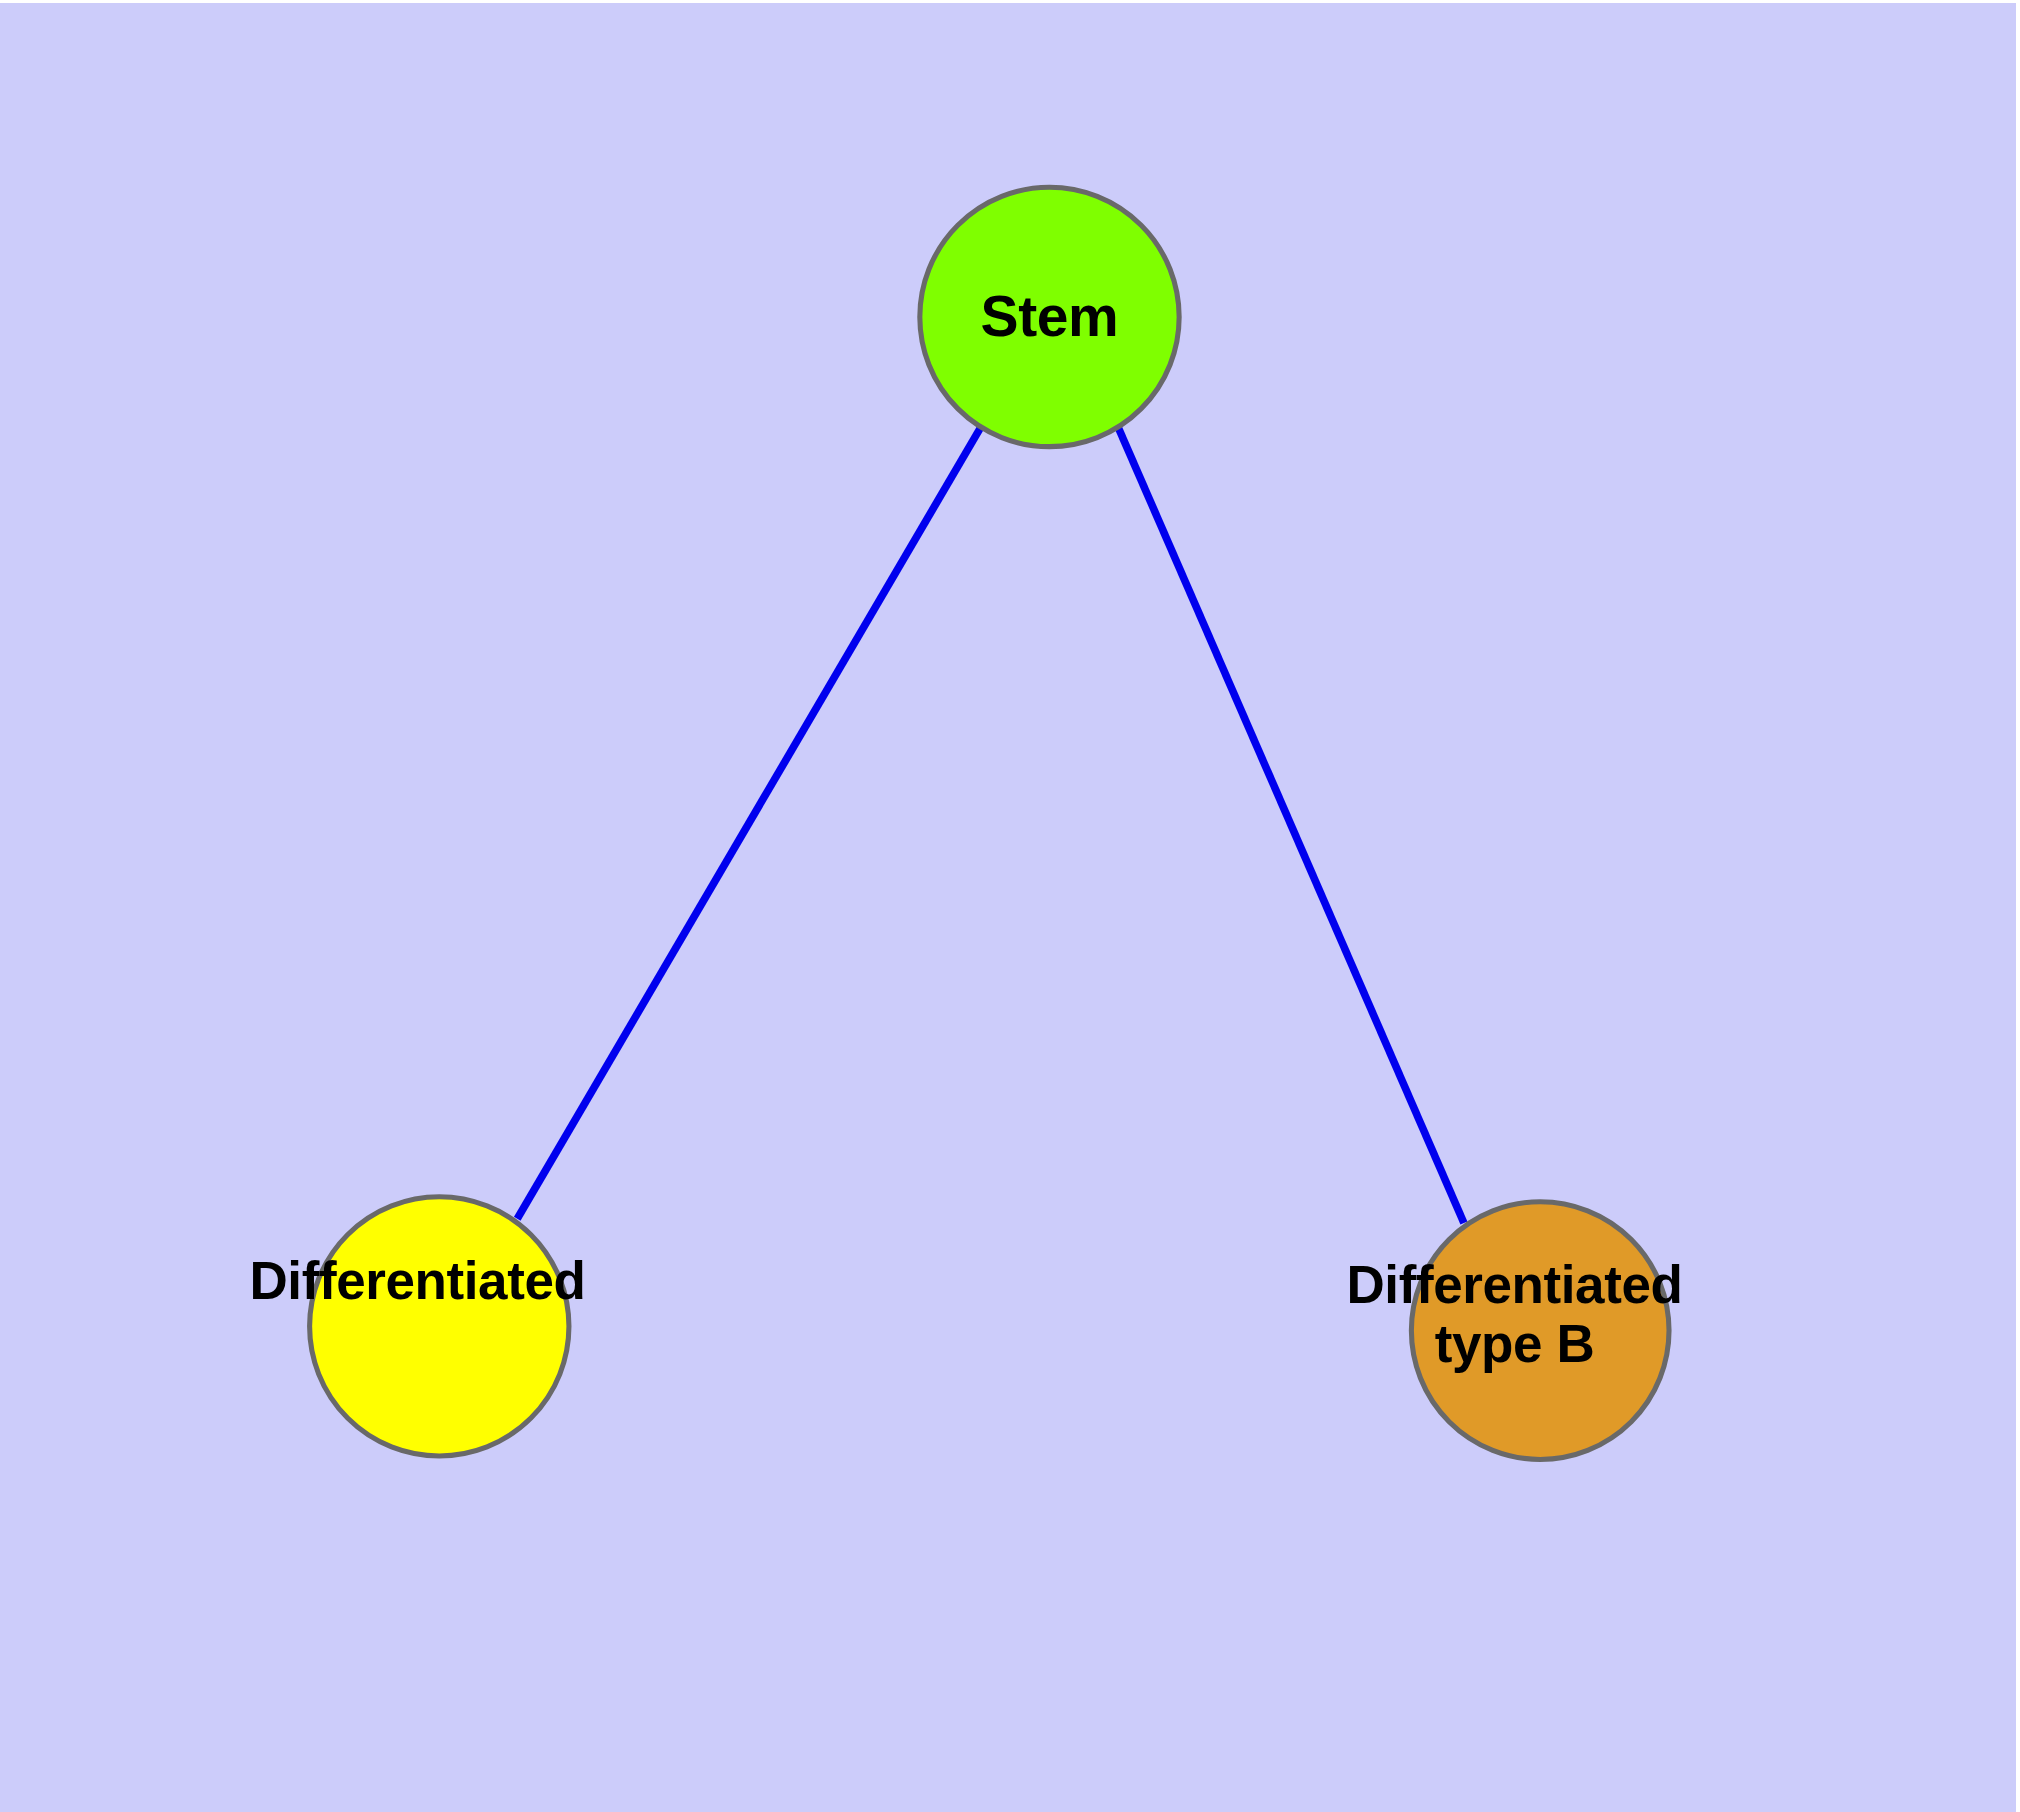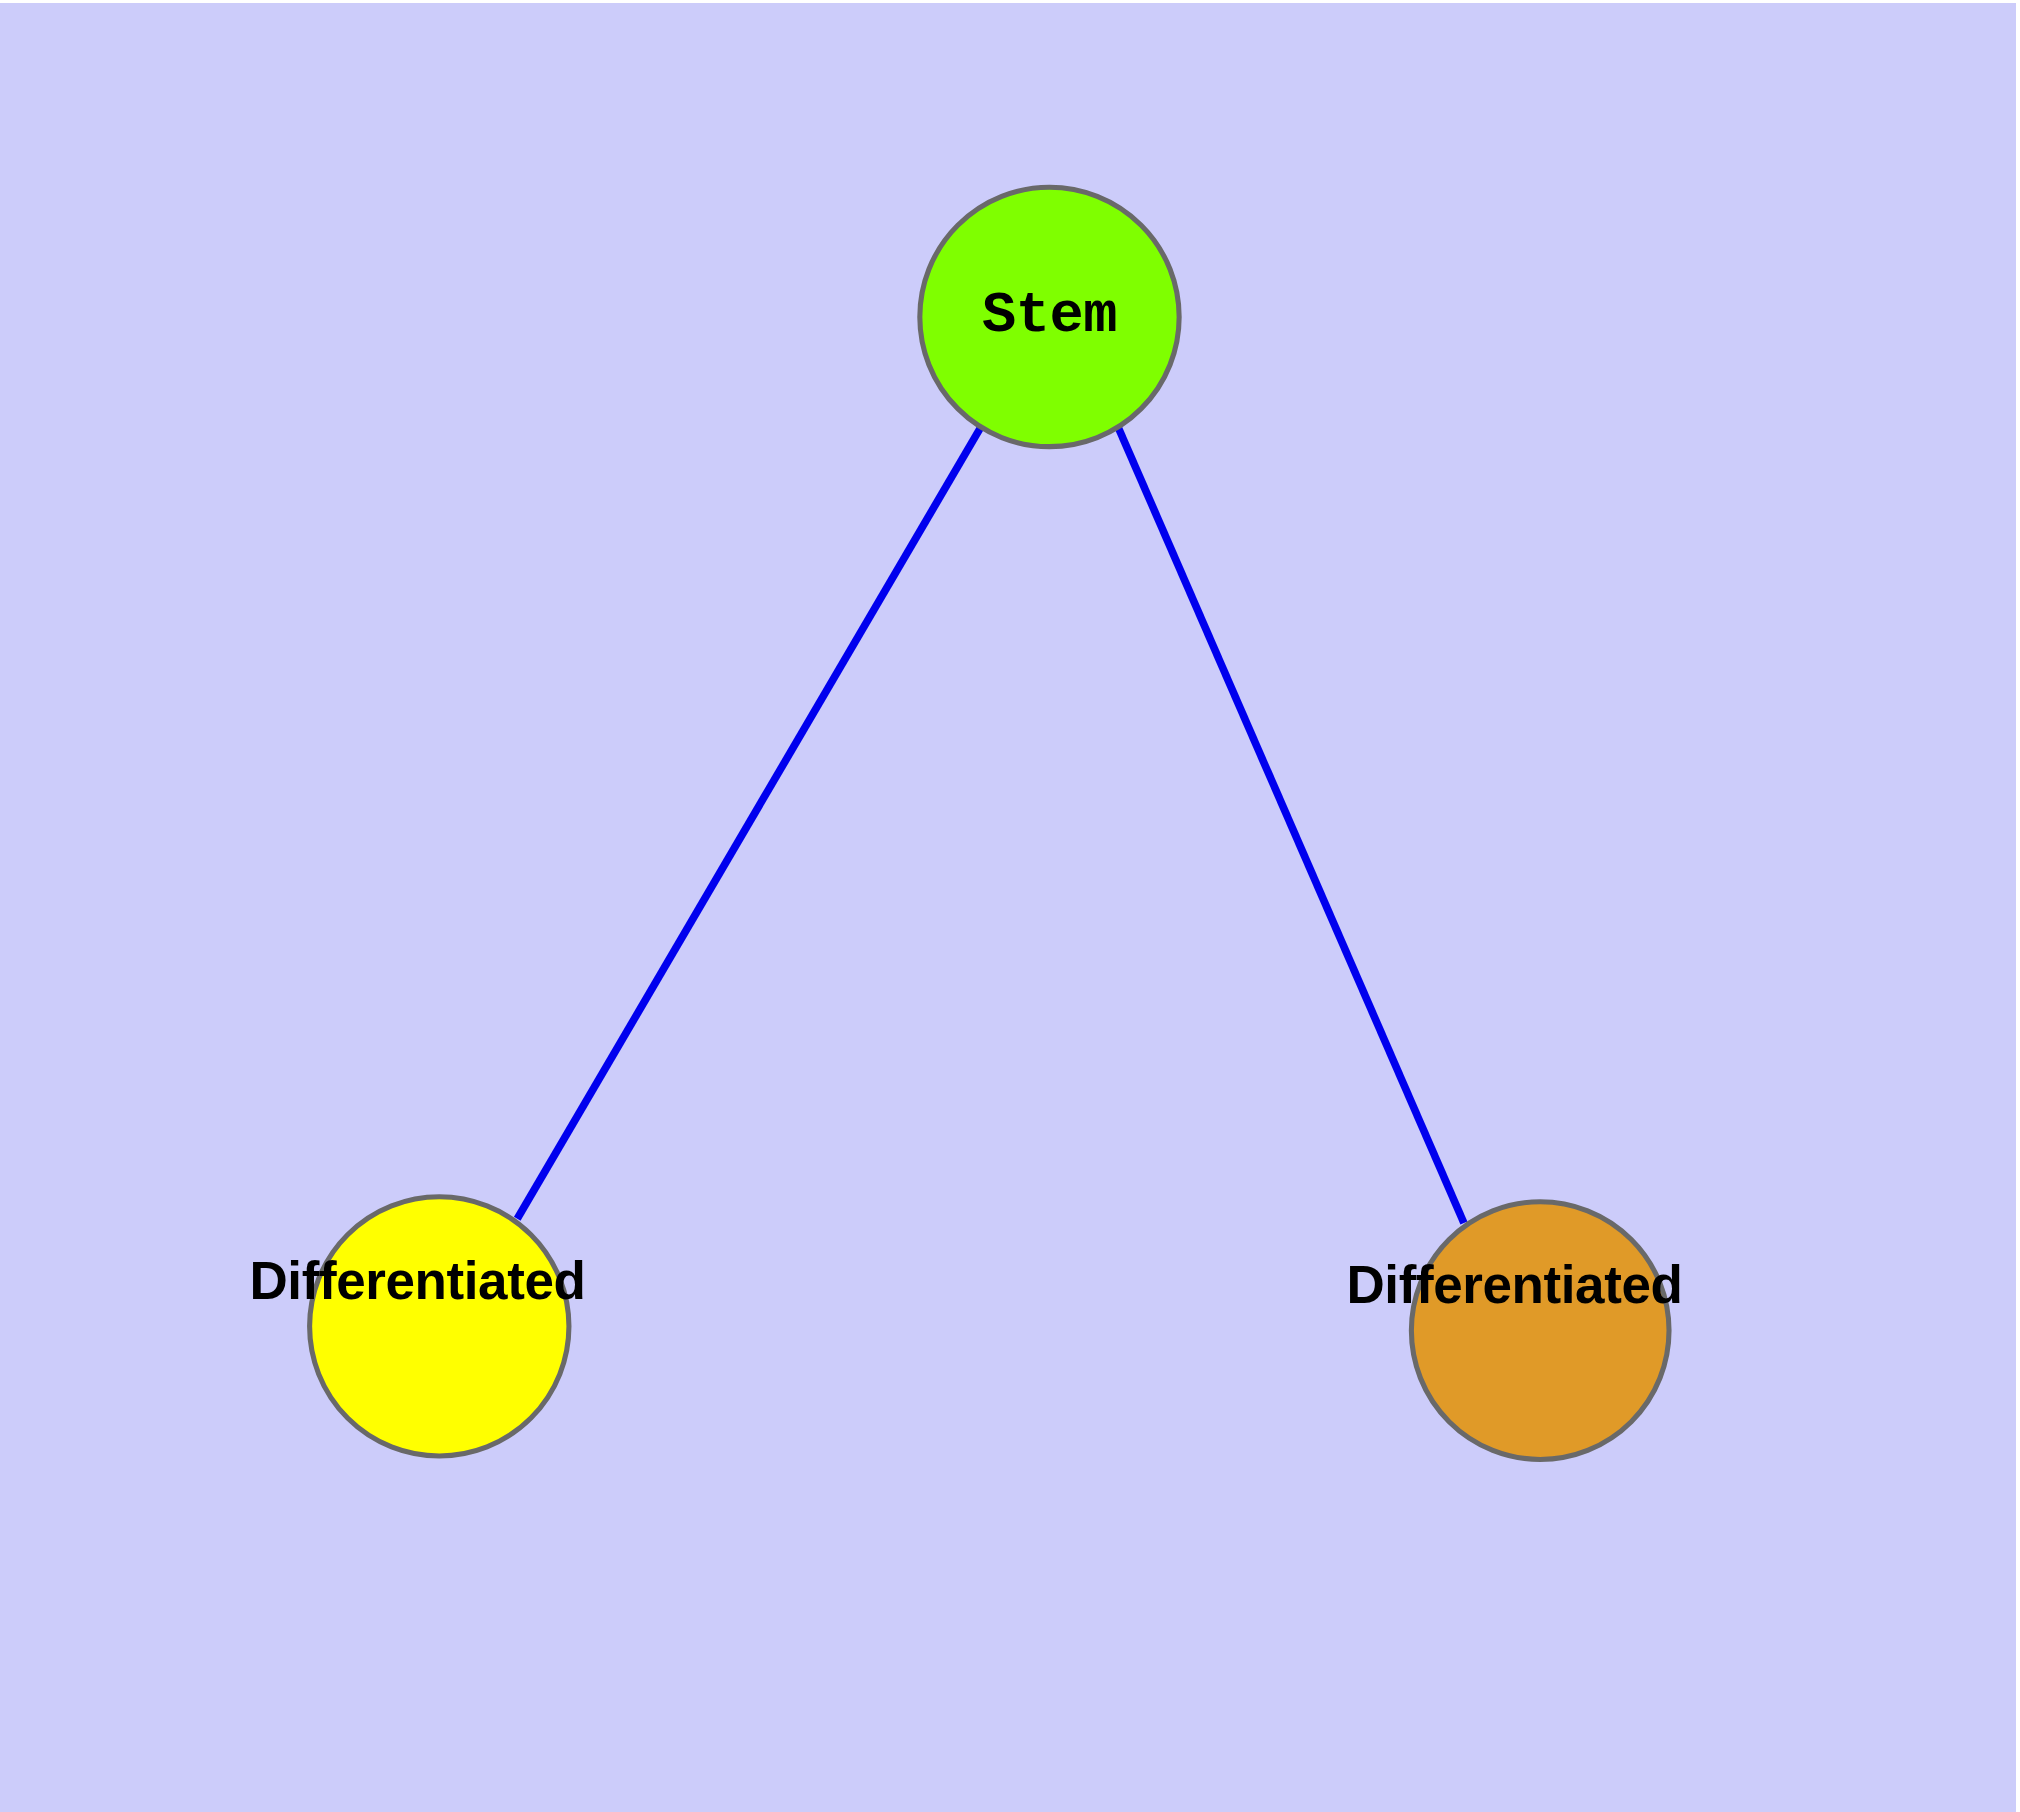--- a/index.html
+++ b/index.html
@@ -63,19 +63,19 @@
         <line x1="1319" y1="504" x2="1727" y2="1443" stroke="#0000ee" stroke-width="9" stroke-linecap="butt"></line>
       </g>
     <g id="nodes-group">
         <circle cx="1238" cy="374" r="153" fill="#7fff00" stroke="#696969" stroke-width="6"></circle>
         <circle cx="518" cy="1565" r="153" fill="#ffff00" stroke="#696969" stroke-width="6"></circle>
         <circle cx="1817" cy="1570" r="152" fill="#e09a28" stroke="#696969" stroke-width="6"></circle>
       </g>
   </svg>
 
   <div id="labels-layer">
-      <div class="node-label label-stem" style="left: 795px; top: 285px; font-family: Liberation Mono, monospace;"><div>Stem</div></div>
+      <div class="node-label label-stem" style="left: 795px; top: 285px;"><div>Stem</div></div>
       <div class="node-label label-leaf" style="left: 36px; top: 1251px;"><div>Differentiated</div></div>
-      <div class="node-label label-leaf" style="left: 1133px; top: 1255px;"><div>Differentiated</div></div>
+      <div class="node-label label-leaf" style="left: 1133px; top: 1255px;"><div>Differentiated</div><div>type B</div></div>
     </div>
 
 </div>
 
 
 </body></html>

